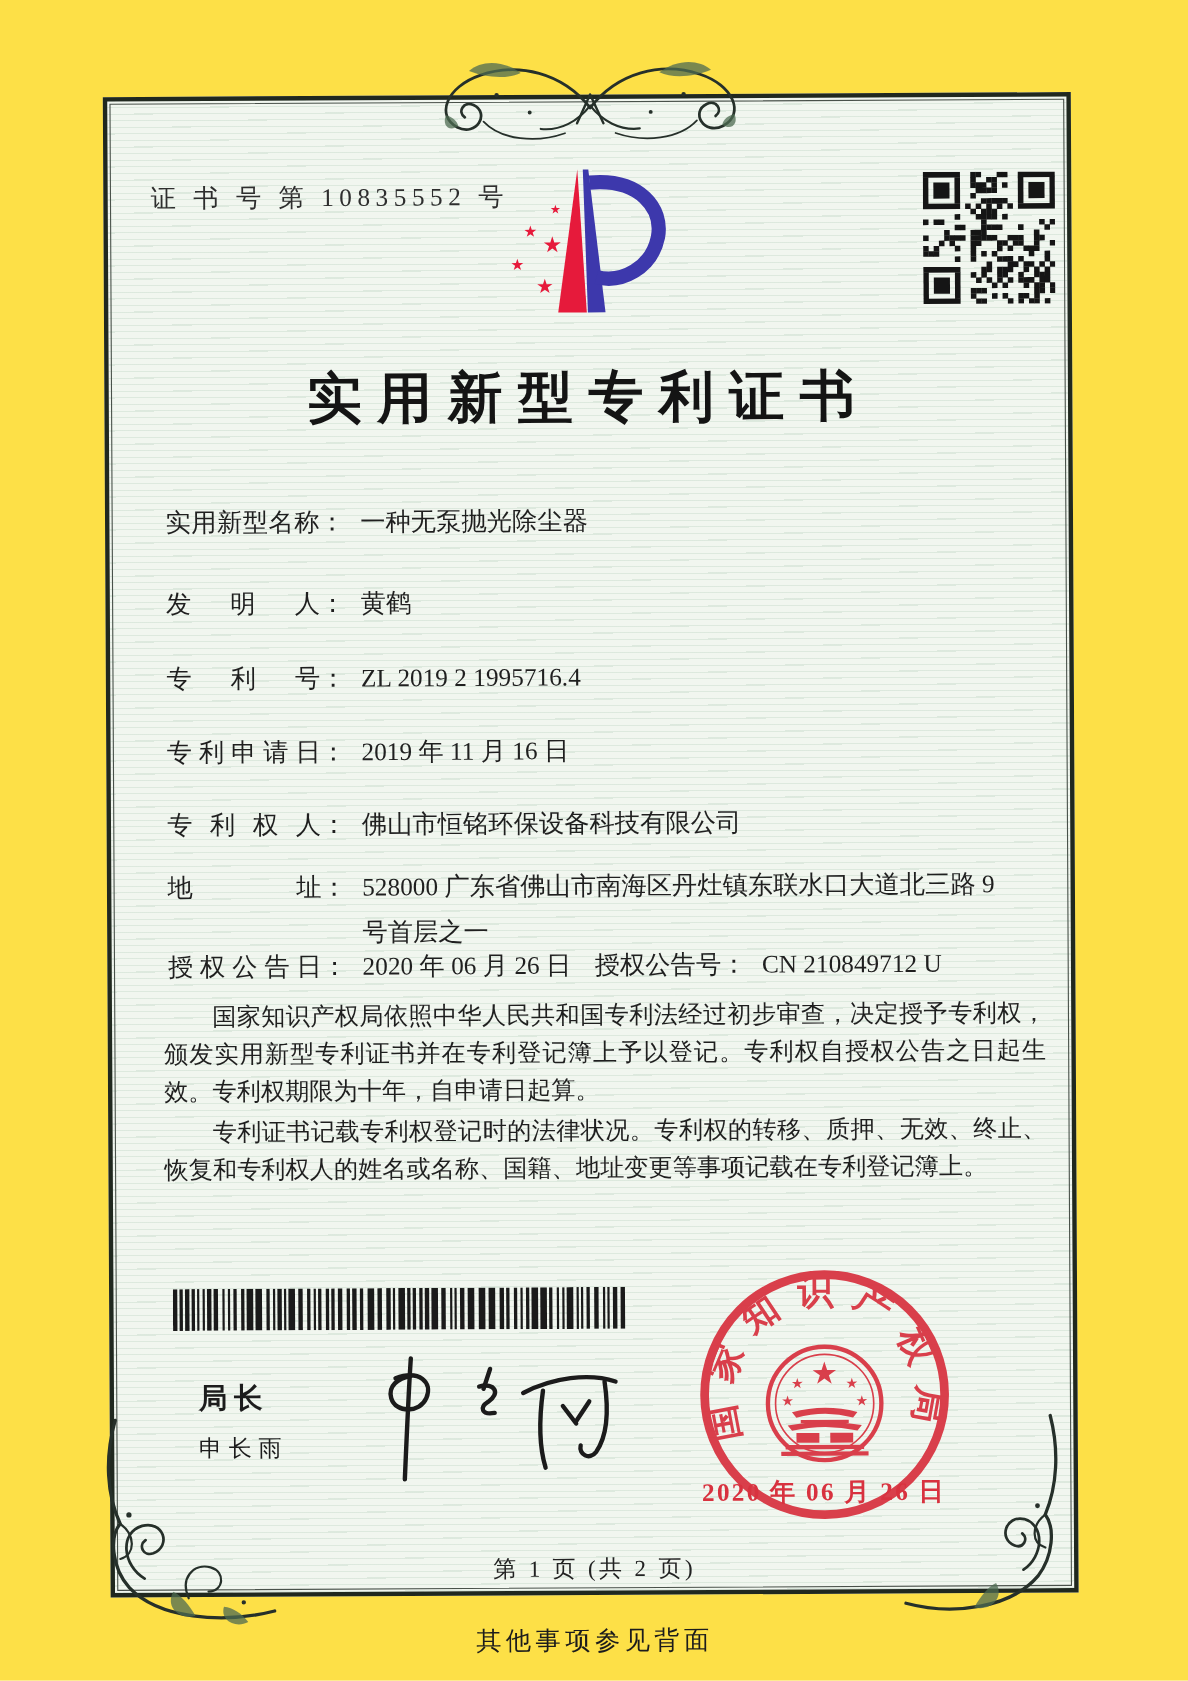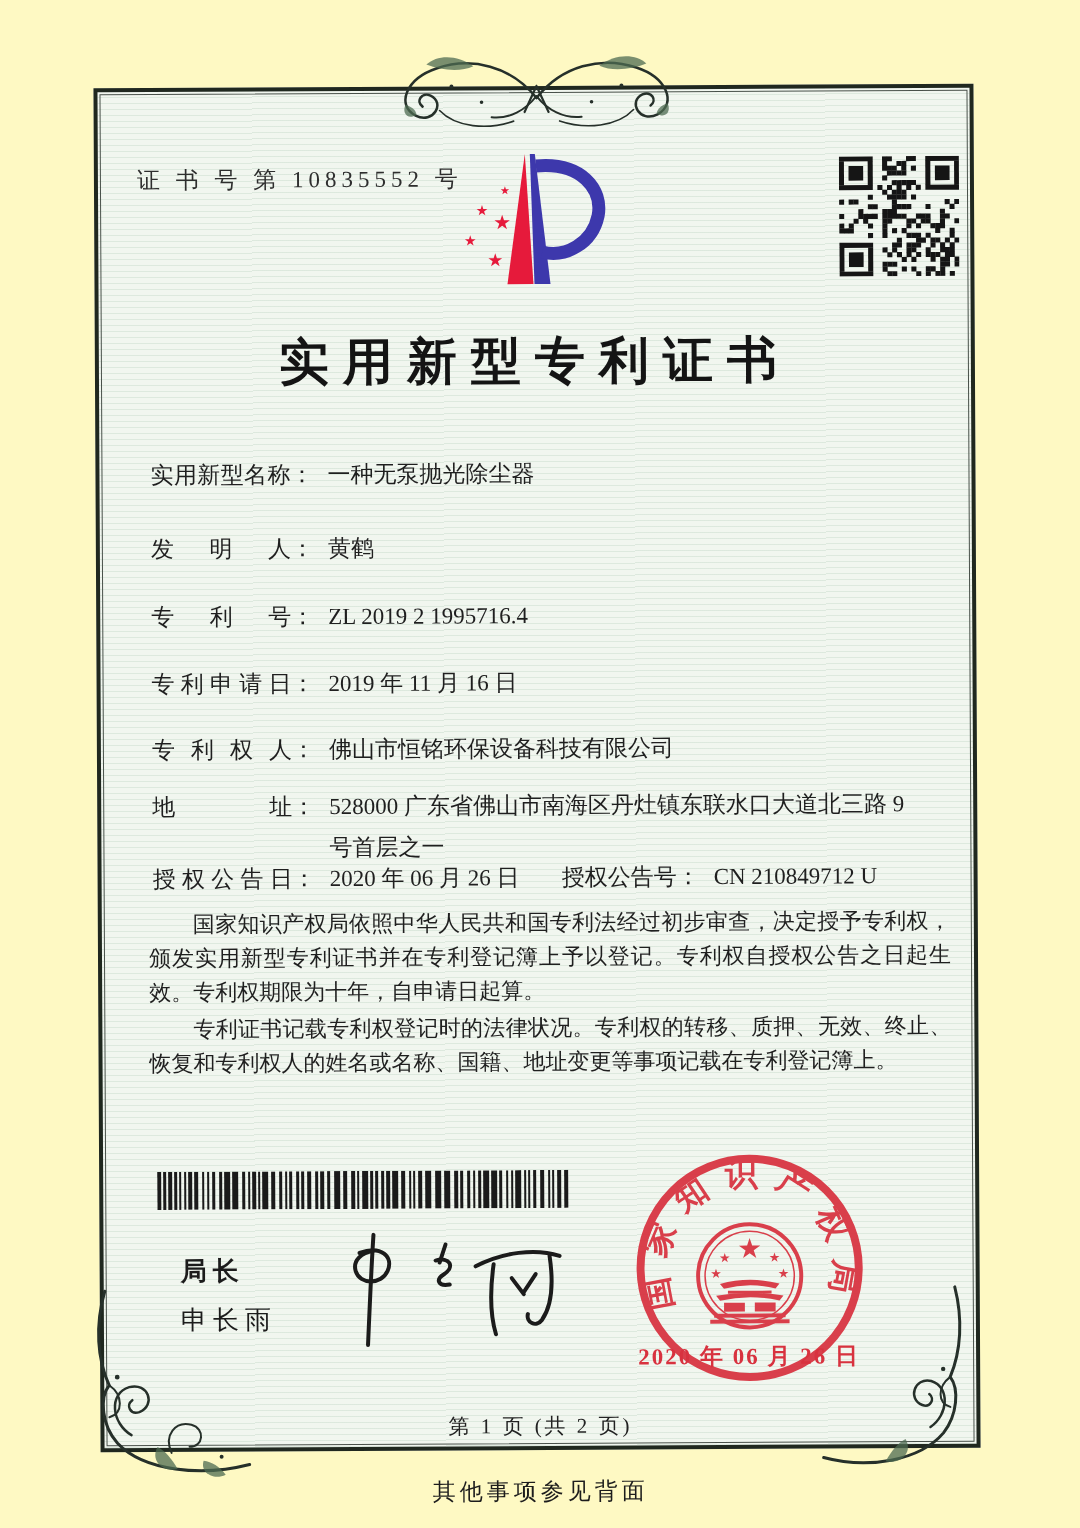--- a/index.html
+++ b/index.html
@@ -1,16 +1,16 @@
 <!DOCTYPE html>
 <html><head>
 <meta charset="utf-8">
 <style>
   html,body{margin:0;padding:0;background:#ffffff;}
-  .page{position:relative;width:1080px;height:1528px;background:#fef9c3;overflow:hidden;
+  .page{position:relative;width:1080px;height:1528px;background:#fde047;overflow:hidden;
         font-family:"Liberation Serif","DejaVu Serif",serif;color:#222;}
   .sheet{position:absolute;inset:0;transform:rotate(-0.3deg);transform-origin:50% 50%;}
 
   
   .frame{position:absolute;left:97px;top:86px;width:872px;height:1356px;
          border:4px solid #20281f;
          background-color:#f1f6ef;
          background-image:repeating-linear-gradient(0deg,
             rgba(140,180,152,0.20) 0px, rgba(140,180,152,0.20) 1px,
             rgba(255,255,255,0) 1px, rgba(255,255,255,0) 6px);}
@@ -21,28 +21,28 @@
   .title{left:97px;top:328px;width:880px;text-align:center;font-size:50px;font-weight:bold;
          letter-spacing:14px;color:#141414;}
 
   .frow{position:absolute;left:152px;width:810px;font-size:23px;color:#1f1f1f;line-height:1.8;}
   .r0{top:453px}.r1{top:527px}.r2{top:595px}.r3{top:662px}.r4{top:728px}.r5{top:785px}.r6{top:857px}
   .flabel{display:inline-block;width:140px;text-align:justify;text-align-last:justify;vertical-align:top;}
   .fcolon{margin-right:14px;vertical-align:top;}
   .fvalue{display:inline-block;vertical-align:top;}
   .w-address{width:600px;}
   .grant2{position:absolute;left:388px;top:0;}
-  .grant2 .flabel{width:auto;text-align:center;text-align-last:auto;margin-left:21px;}
+  .grant2 .flabel{width:auto;text-align:center;text-align-last:auto;}
 
   .paras{left:148px;top:906px;width:802px;font-size:22px;line-height:34px;color:#1f1f1f;
          text-align:justify;}
   .paras p{margin:0 0 3px 0;text-indent:2em;}
 
   .sig-title{left:178px;top:1252px;font-size:26px;letter-spacing:6px;color:#1c1c1c;font-weight:bold;}
-  .sig-name{left:178px;top:1301px;font-size:26px;letter-spacing:6px;color:#1c1c1c;}
+  .sig-name{left:178px;top:1301px;font-size:21px;letter-spacing:6px;color:#1c1c1c;}
 
   .seal-date{left:634px;top:1342px;width:224px;text-align:center;font-size:23px;
              letter-spacing:2px;color:#d8323f;font-weight:bold;}
 
   .page-info{left:97px;top:1412px;width:880px;text-align:center;font-size:21px;letter-spacing:3px;color:#222;}
   .back-note{left:97px;top:1476px;width:880px;text-align:center;font-size:23px;letter-spacing:4px;color:#1c1c1c;}
 
   svg{display:block;}
   .orn path{stroke:#26302a;fill:none;stroke-linecap:round;}
   .orn .leaf{fill:#4d6b52;stroke:none;opacity:.75;}

